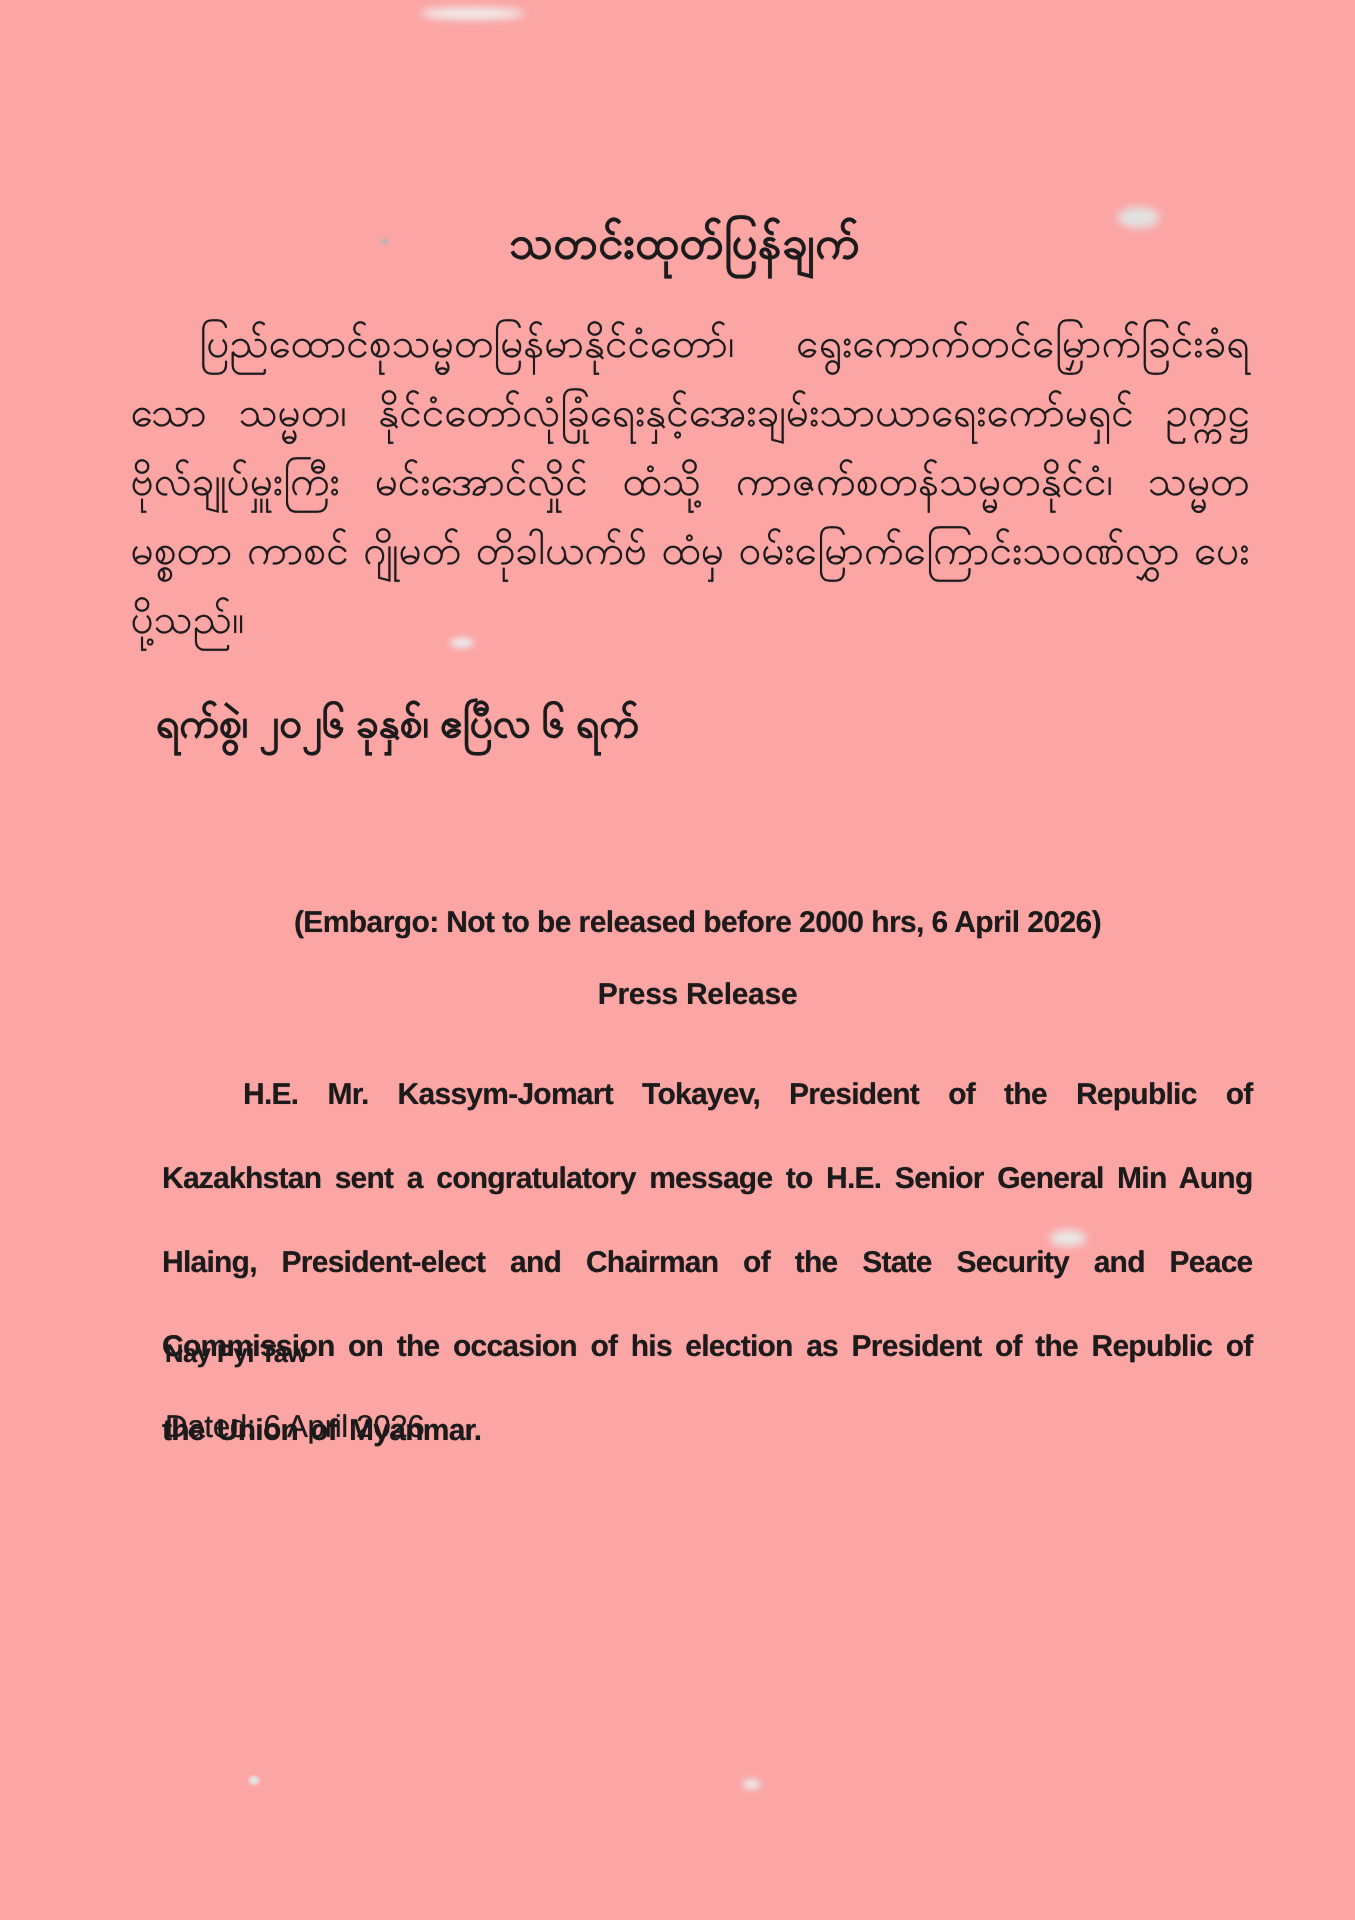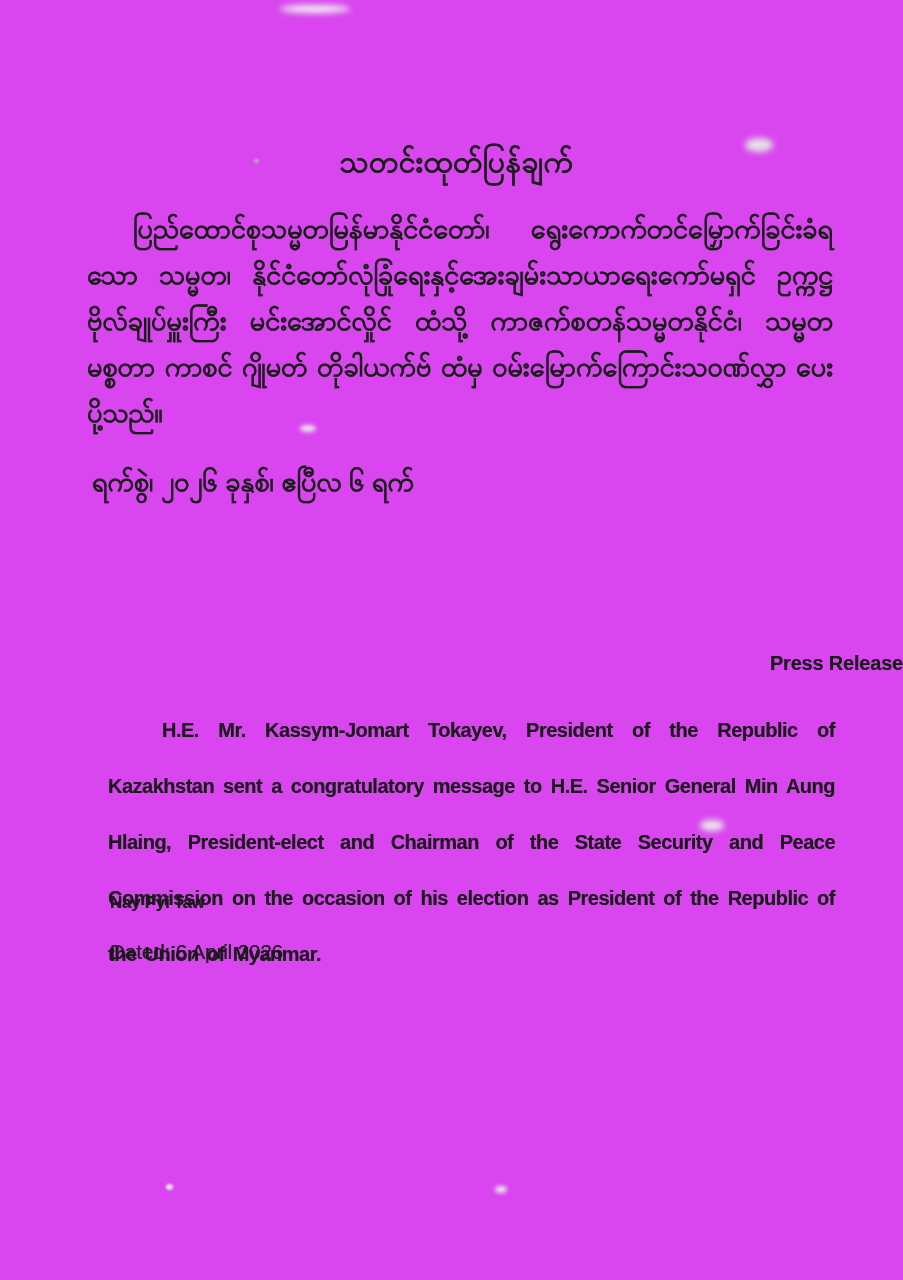--- a/index.html
+++ b/index.html
@@ -4,21 +4,21 @@
 <style>
   html, body {
     margin: 0;
     padding: 0;
     background: #ffffff;
   }
   .page {
     position: relative;
     width: 903px;
     height: 1280px;
-    background: #d946ef;
+    background: #fca5a5;
     overflow: hidden;
     font-family: "Liberation Sans", "DejaVu Sans", sans-serif;
     color: #1b1b1b;
   }
   
   .ink {
     text-shadow: 0 0 0.5px rgba(20,20,20,0.55);
   }
 
   .title-my {
@@ -31,59 +31,59 @@
     font-weight: 700;
     letter-spacing: 0.5px;
   }
 
   .body-my {
     position: absolute;
     top: 206px;
     left: 87px;
     width: 746px;
     font-size: 27px;
-    font-weight: 700;
+    font-weight: 400;
     line-height: 46px;
     text-align: justify;
     text-indent: 46px;
   }
 
   .place-my {
     position: absolute;
     top: 420px;
     left: 100px;
     font-size: 28px;
     font-weight: 600;
   }
 
   .date-my {
     position: absolute;
     top: 464px;
-    left: 92px;
+    left: 104px;
     font-size: 27px;
     font-weight: 600;
   }
 
   .embargo {
     position: absolute;
     top: 604px;
     left: 27px;
     right: 0;
     text-align: center;
     font-size: 20px;
     font-weight: 700;
     letter-spacing: -0.4px;
   }
 
   .press-release {
     position: absolute;
     top: 652px;
     left: 27px;
     right: 0;
-    text-align: right;
+    text-align: center;
     font-size: 20px;
     font-weight: 700;
     letter-spacing: -0.2px;
   }
 
   .body-en {
     position: absolute;
     top: 702px;
     left: 108px;
     width: 727px;
@@ -132,20 +132,21 @@
 
 <div class="page">
 
   <div class="title-my ink">သတင်းထုတ်ပြန်ချက်</div>
 
   <div class="body-my ink">ပြည်ထောင်စုသမ္မတမြန်မာနိုင်ငံတော်၊ ရွေးကောက်တင်မြှောက်ခြင်းခံရသော သမ္မတ၊ နိုင်ငံတော်လုံခြုံရေးနှင့်အေးချမ်းသာယာရေးကော်မရှင် ဥက္ကဋ္ဌ ဗိုလ်ချုပ်မှူးကြီး မင်းအောင်လှိုင် ထံသို့ ကာဇက်စတန်သမ္မတနိုင်ငံ၊ သမ္မတ မစ္စတာ ကာစင် ဂျိုမတ် တိုခါယက်ဗ် ထံမှ ဝမ်းမြောက်ကြောင်းသဝဏ်လွှာ ပေးပို့သည်။</div>
 
 
   <div class="date-my ink">ရက်စွဲ၊ ၂၀၂၆ ခုနှစ်၊ ဧပြီလ ၆ ရက်</div>
 
+  <div class="embargo ink">(Embargo: Not to be released before 2000 hrs, 6 April 2026)</div>
 
   <div class="press-release ink">Press Release</div>
 
   <div class="body-en ink">H.E. Mr. Kassym-Jomart Tokayev, President of the Republic of Kazakhstan sent a congratulatory message to H.E. Senior General Min Aung Hlaing, President-elect and Chairman of the State Security and Peace Commission on the occasion of his election as President of the Republic of the Union of Myanmar.</div>
 
   <div class="place-en ink">Nay Pyi Taw</div>
 
   <div class="date-en ink">Dated: 6 April 2026</div>
 
   <div class="artifact a1"></div>

